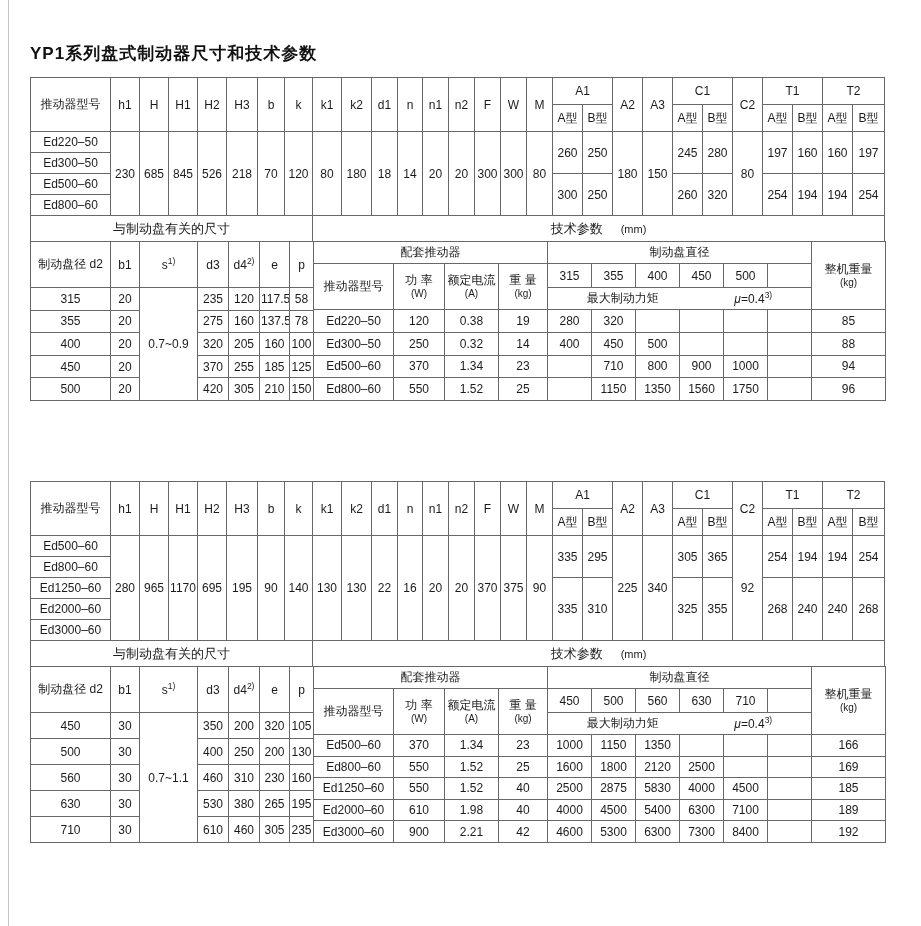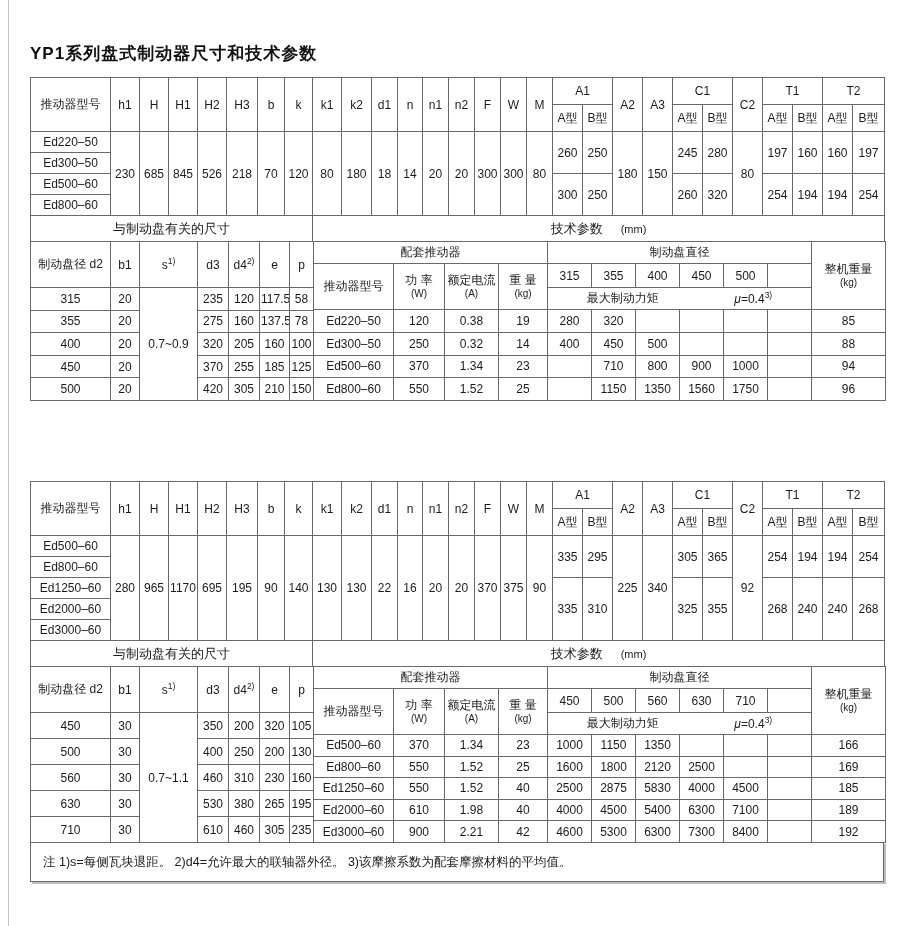--- a/index.html
+++ b/index.html
@@ -635,15 +635,14 @@
 <td>6300</td>
 <td>7300</td>
 <td>8400</td>
 <td></td>
 <td>192</td>
 </tr>
 </tbody>
       </table>
 </div>
 
-<div class="note abs" style="top:842px;">注 1)s=每侧瓦块退距。 2)d4=允许最大的联轴器外径。 3)该摩擦系数为配套摩擦材料的平均值。</div>
 
 </div>
 
 </body></html>

